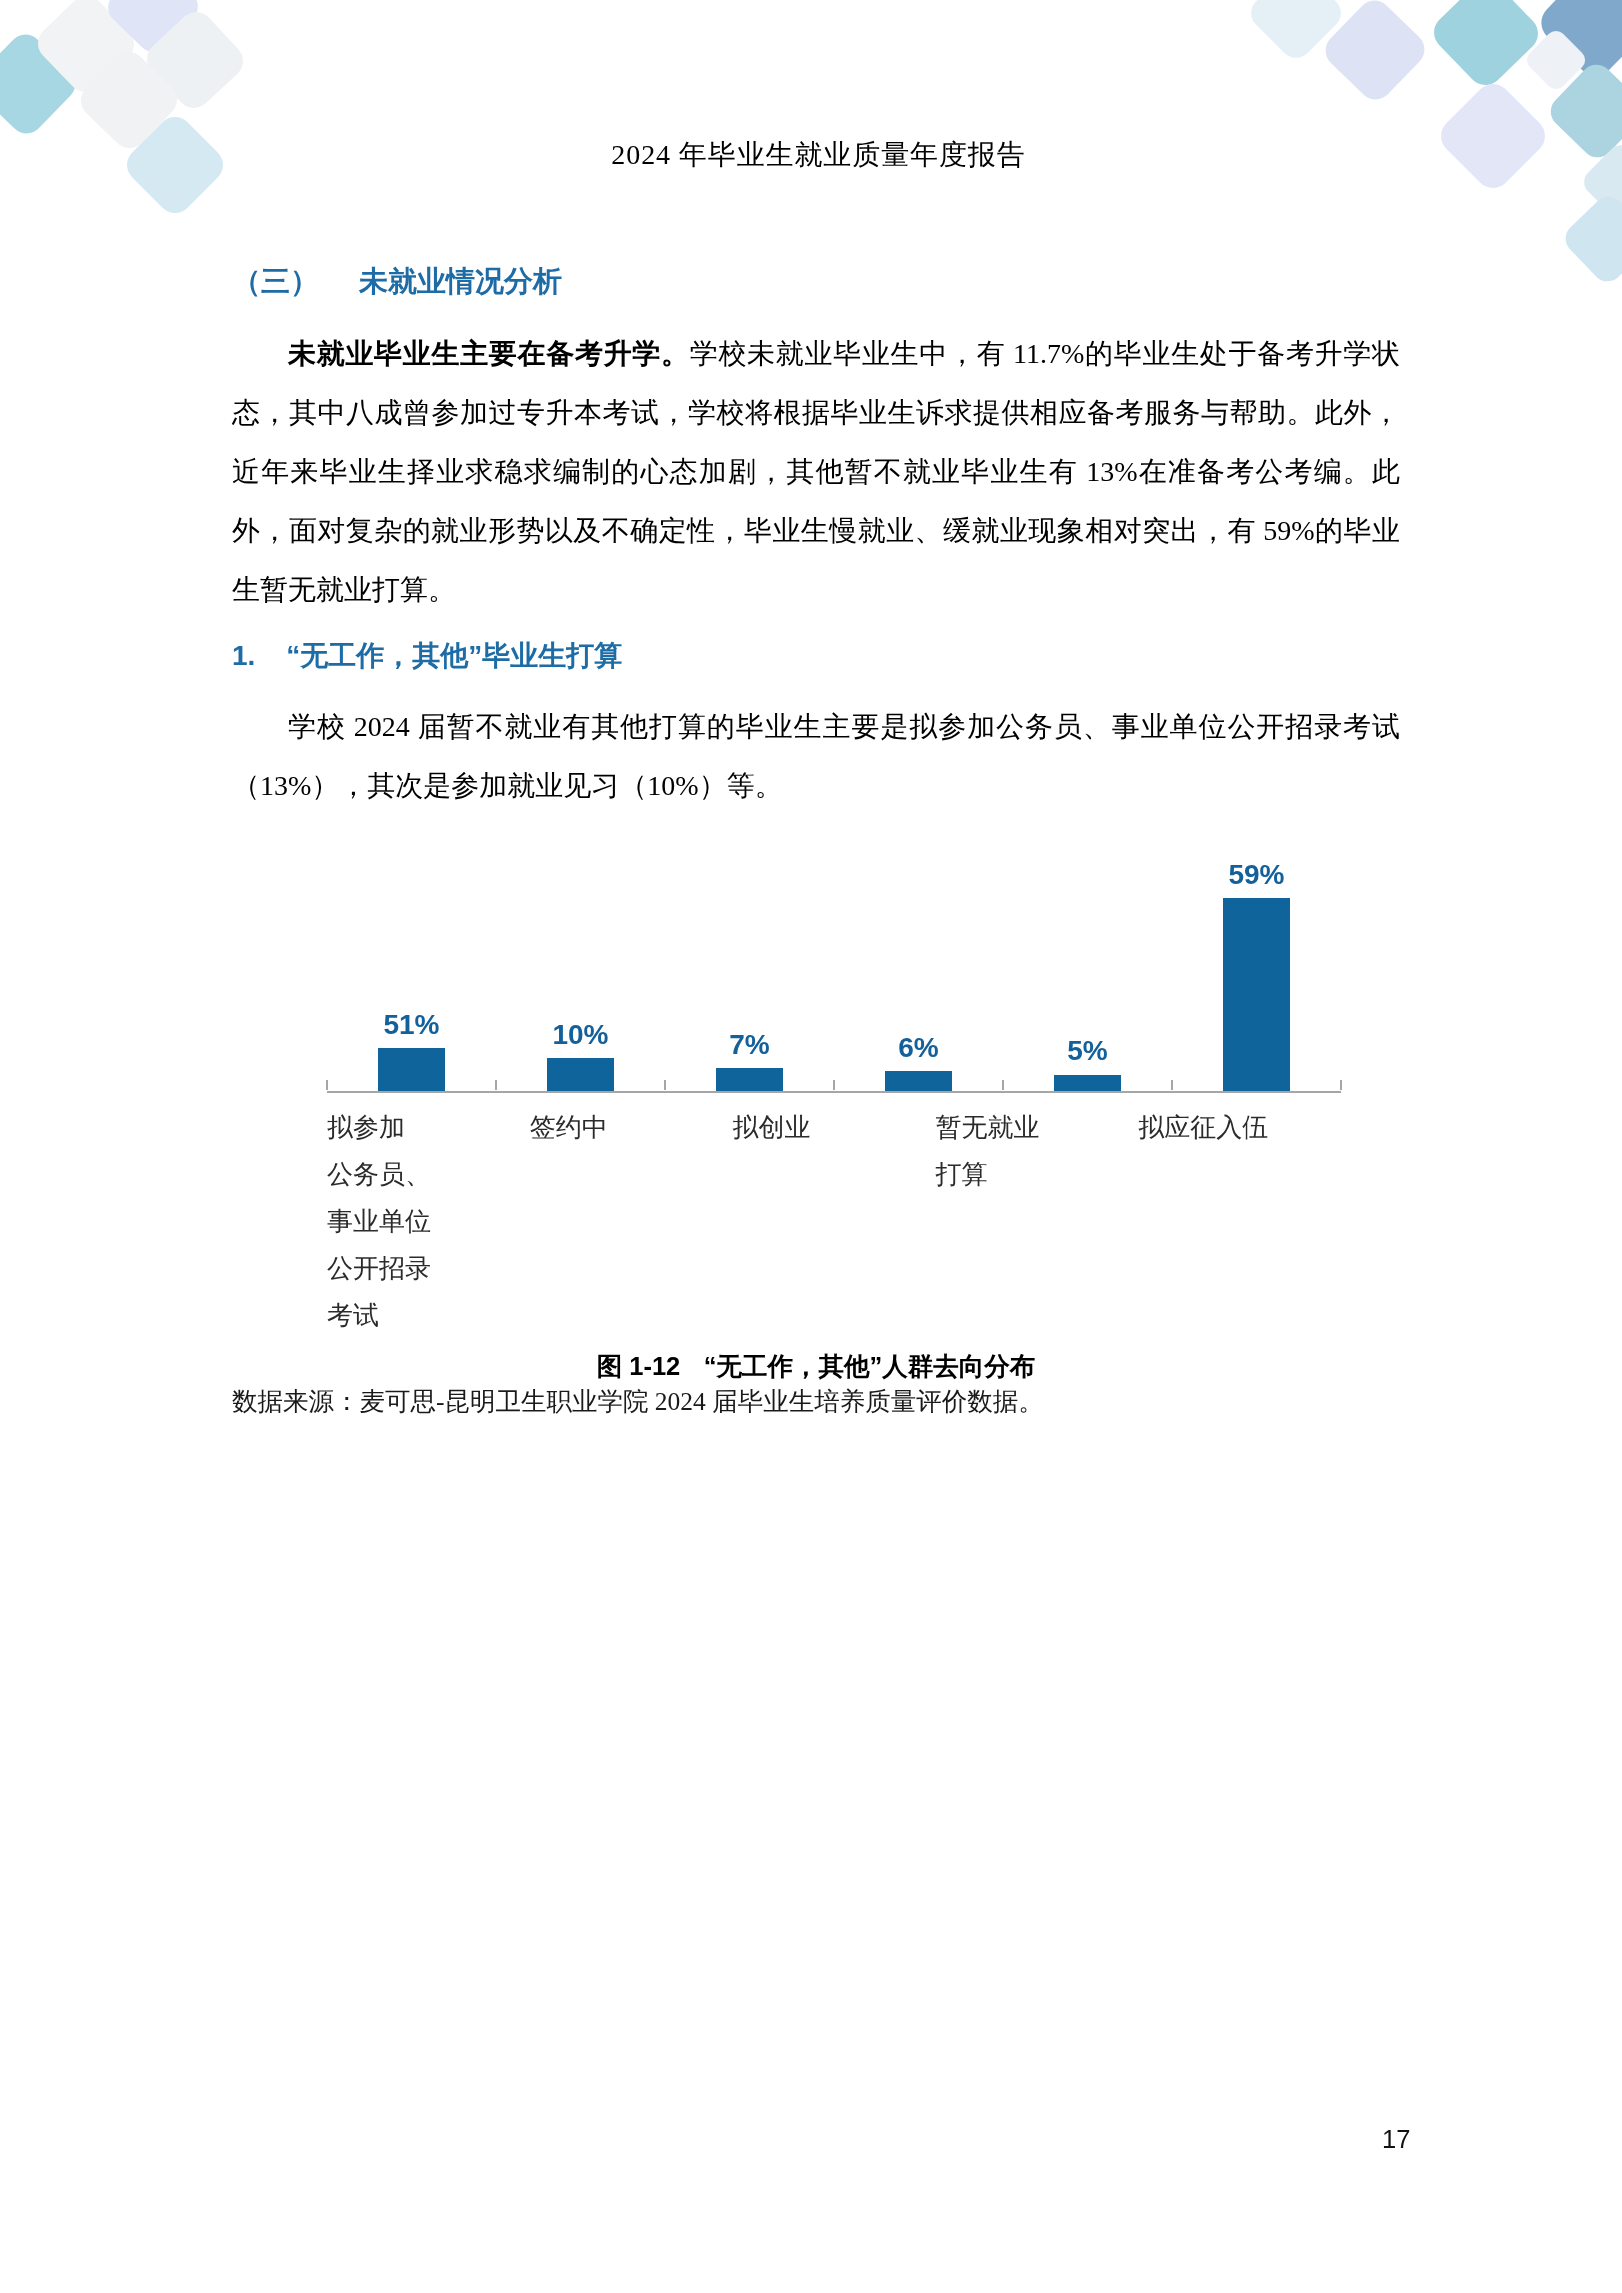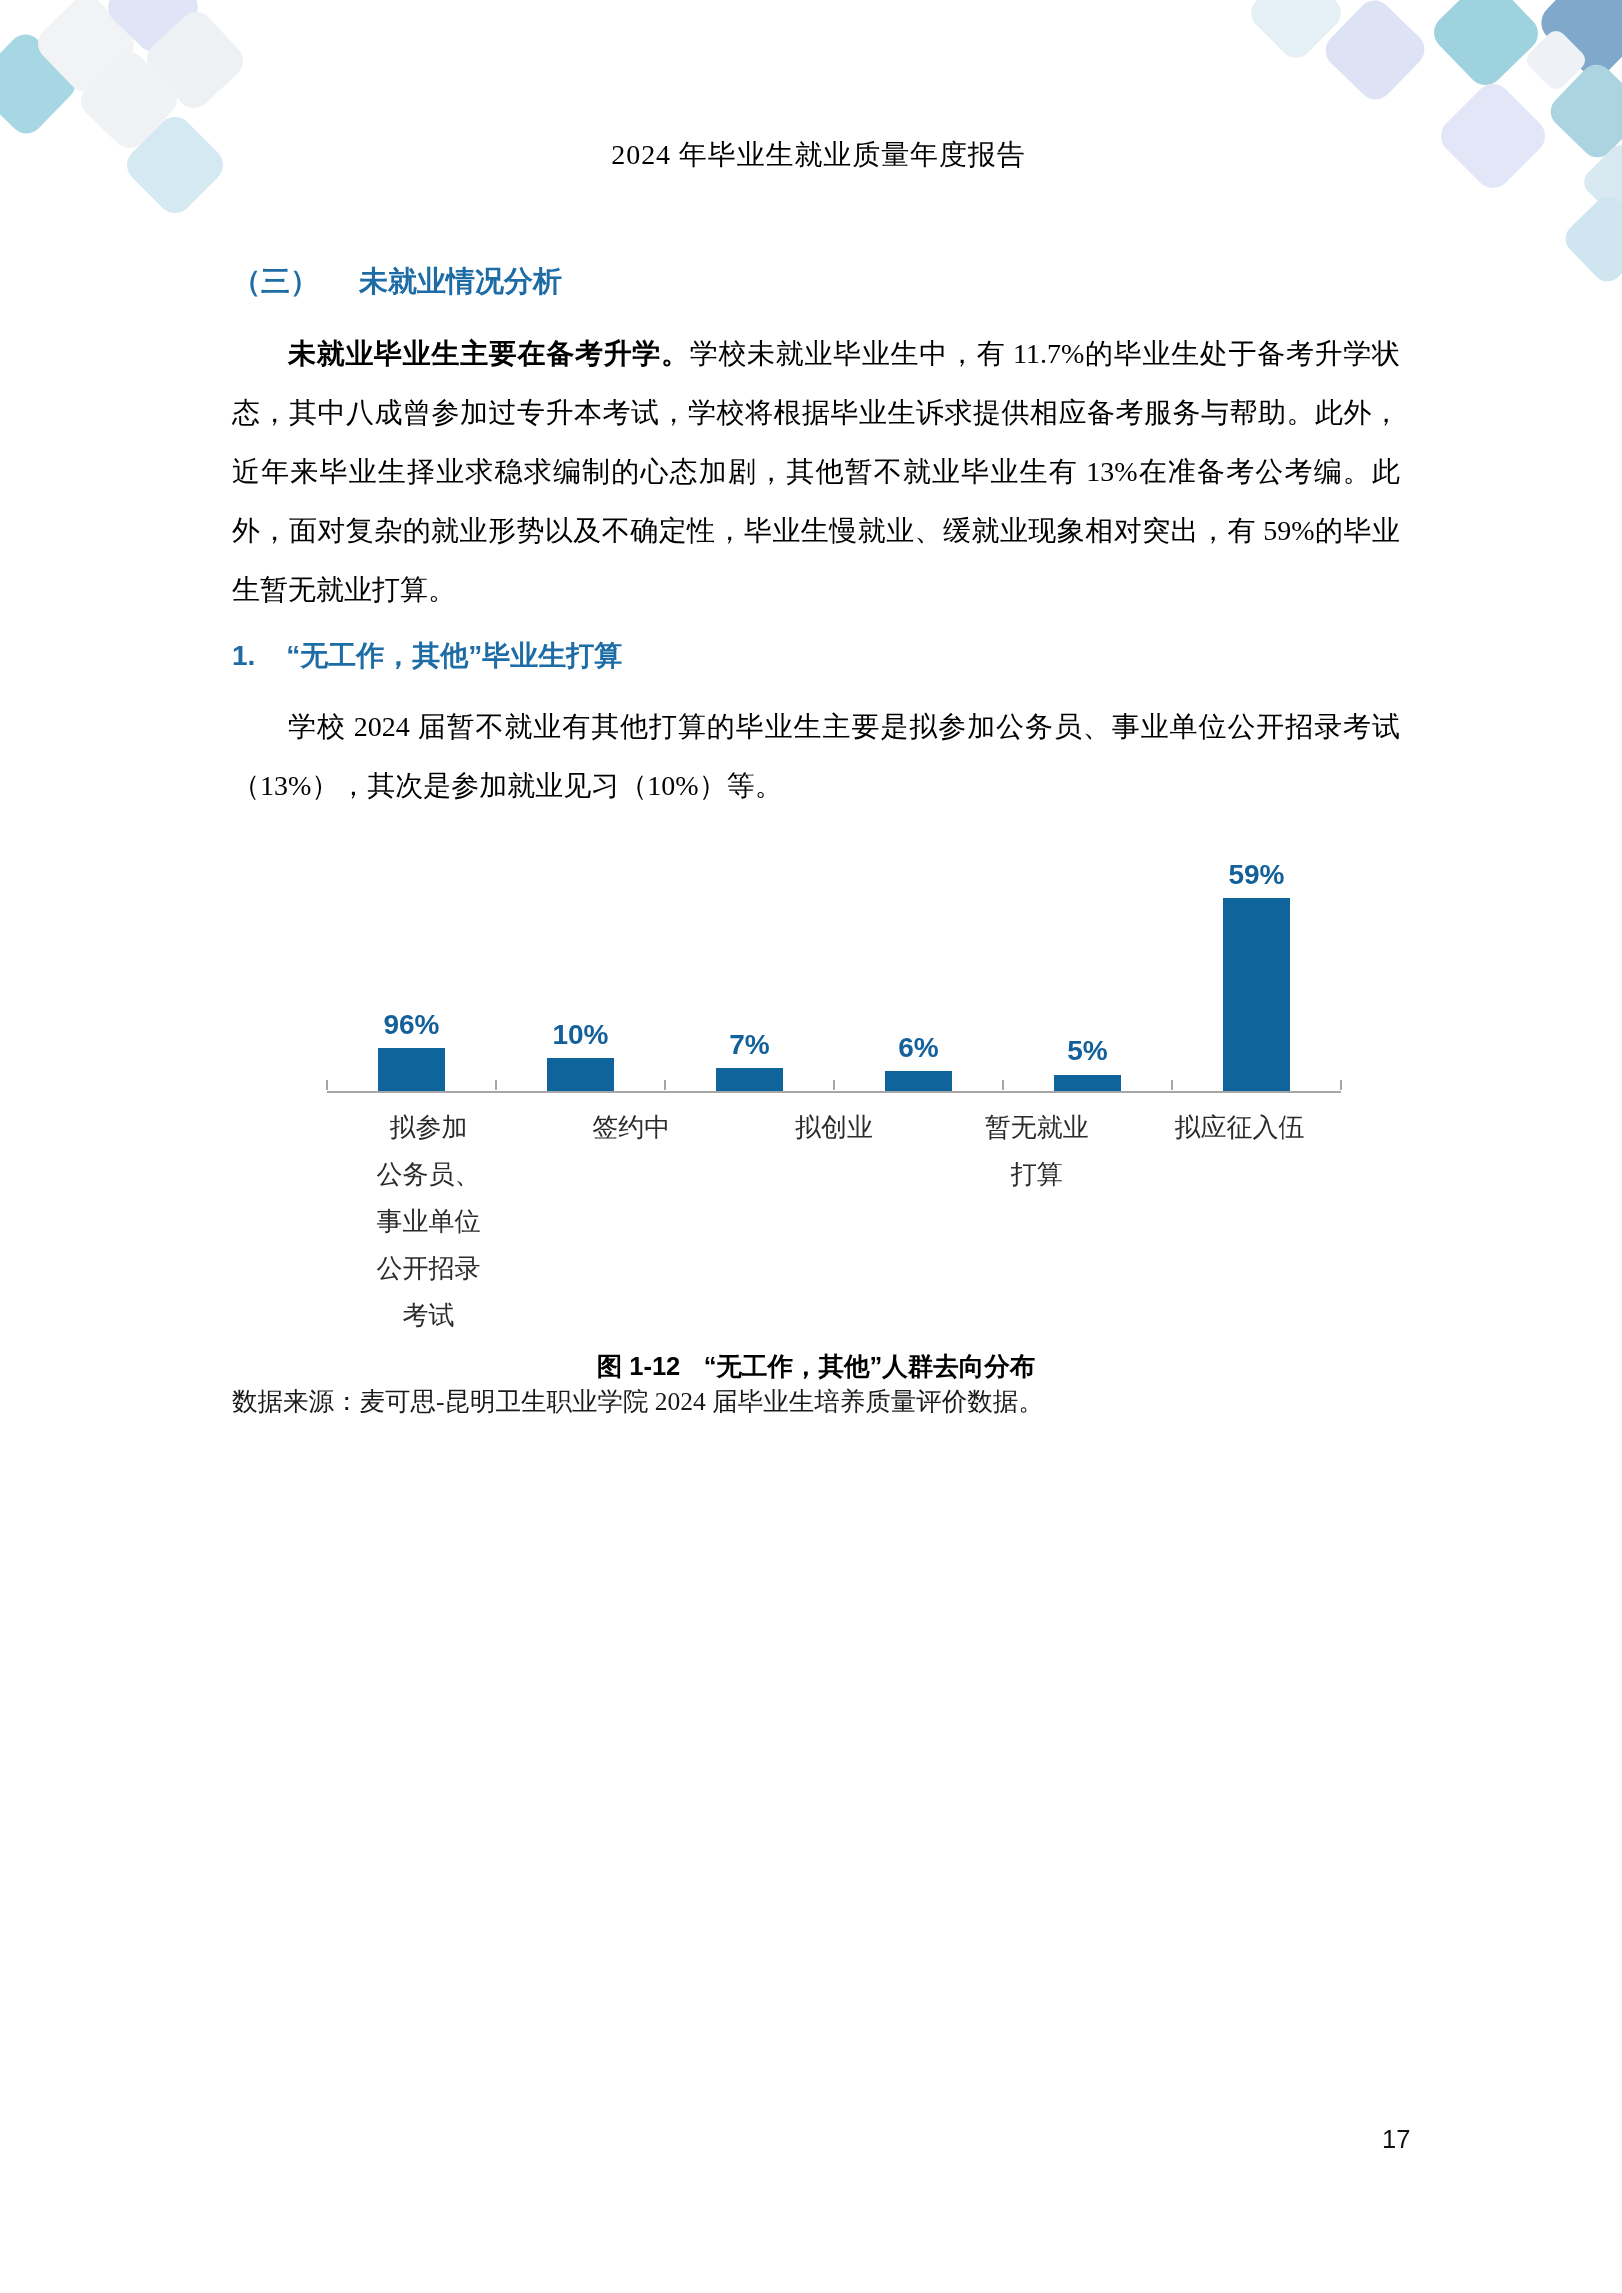--- a/index.html
+++ b/index.html
@@ -34,21 +34,21 @@
   .col{flex:1 1 0;display:flex;flex-direction:column;justify-content:center;align-items:center;}
   .bar-value{
     font-family:"Liberation Sans","DejaVu Sans",sans-serif;font-weight:bold;
     font-size:28px;color:#13609a;margin-bottom:7.3px;
   }
   .bar{width:67px;background:#0e649b;}
   .axis{height:0;border-top:2.7px solid #a6a6a6;position:relative;}
   .tick{position:absolute;bottom:2.7px;width:1.8px;height:10px;background:#a6a6a6;}
   .cats{display:flex;margin-top:11px;}
   .cat{
-    flex:1 1 0;text-align:center;font-size:26px;line-height:47px;color:#2b2b2b;
+    flex:1 1 0;text-align:left;font-size:26px;line-height:47px;color:#2b2b2b;
     white-space:pre-line;
   }
   .caption{
     text-align:center;margin-top:10px;
     font-family:"Liberation Sans","DejaVu Sans",sans-serif;font-weight:bold;
     font-size:25.5px;color:#000;
   }
   .caption .cap-label{margin-right:23.6px;}
   .source{font-size:25.5px;color:#1a1a1a;}
   .page-number{position:absolute;left:1382px;top:2125px;font-size:25.5px;color:#111;
@@ -92,21 +92,21 @@
     <span class="num">1.</span>
     <span>“无工作，其他”毕业生打算</span>
   </h3>
 
   <p class="body-p">学校 2024 届暂不就业有其他打算的毕业生主要是拟参加公务员、事业单位公开招录考试（13%），其次是参加就业见习（10%）等。</p>
 
   <figure class="chart-figure">
     <div class="chart">
       <div class="plot" id="plot">
           <div class="col">
-            <div class="bar-value" style="color: rgb(19, 96, 154);">96%</div>
+            <div class="bar-value" style="color: rgb(19, 96, 154);">51%</div>
             <div class="bar" style="height: 43px; background: rgb(14, 100, 155);"></div>
           </div>
           <div class="col">
             <div class="bar-value" style="color: rgb(19, 96, 154);">10%</div>
             <div class="bar" style="height: 33px; background: rgb(14, 100, 155);"></div>
           </div>
           <div class="col">
             <div class="bar-value" style="color: rgb(19, 96, 154);">7%</div>
             <div class="bar" style="height: 23px; background: rgb(14, 100, 155);"></div>
           </div>

